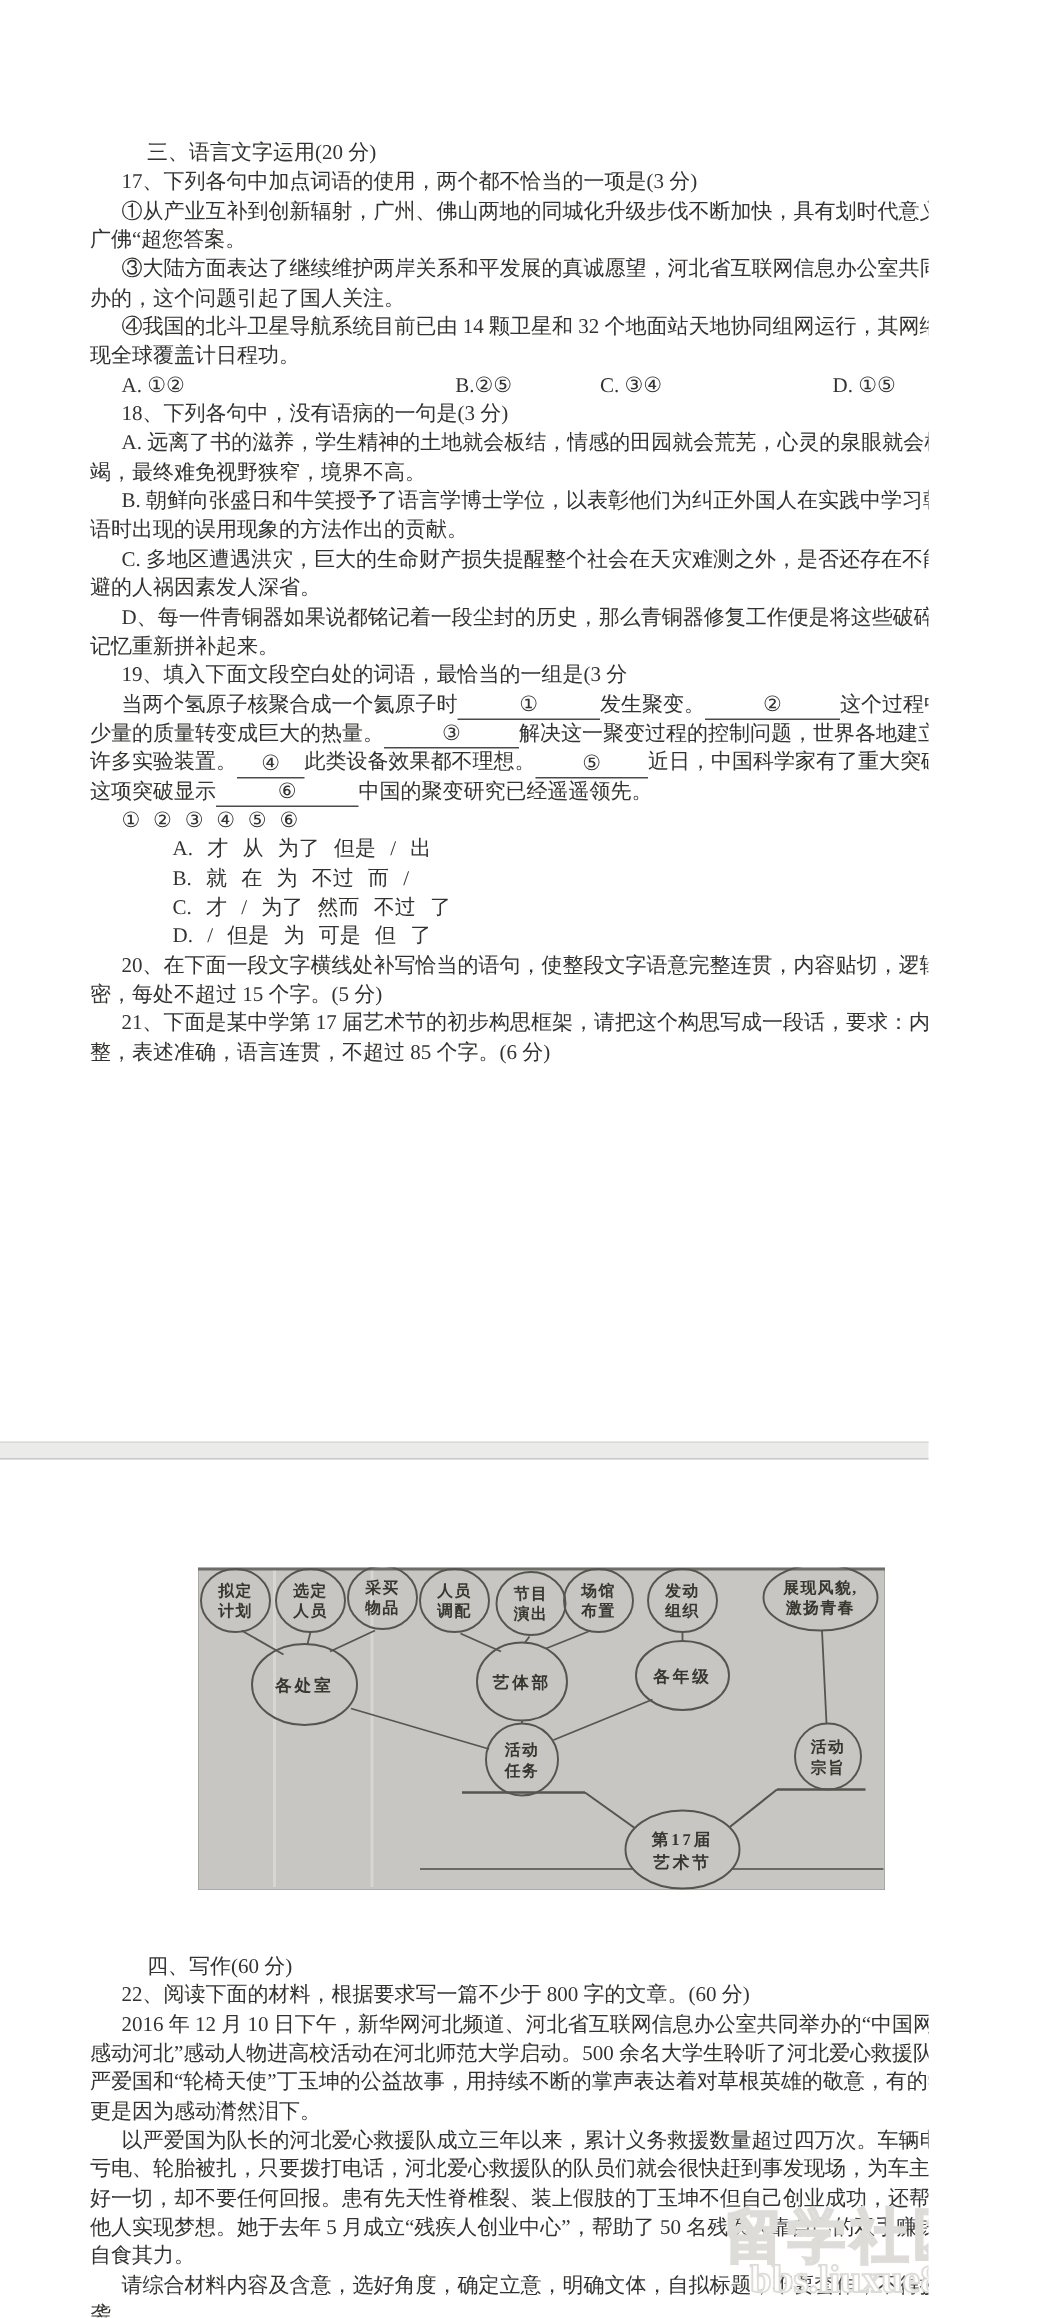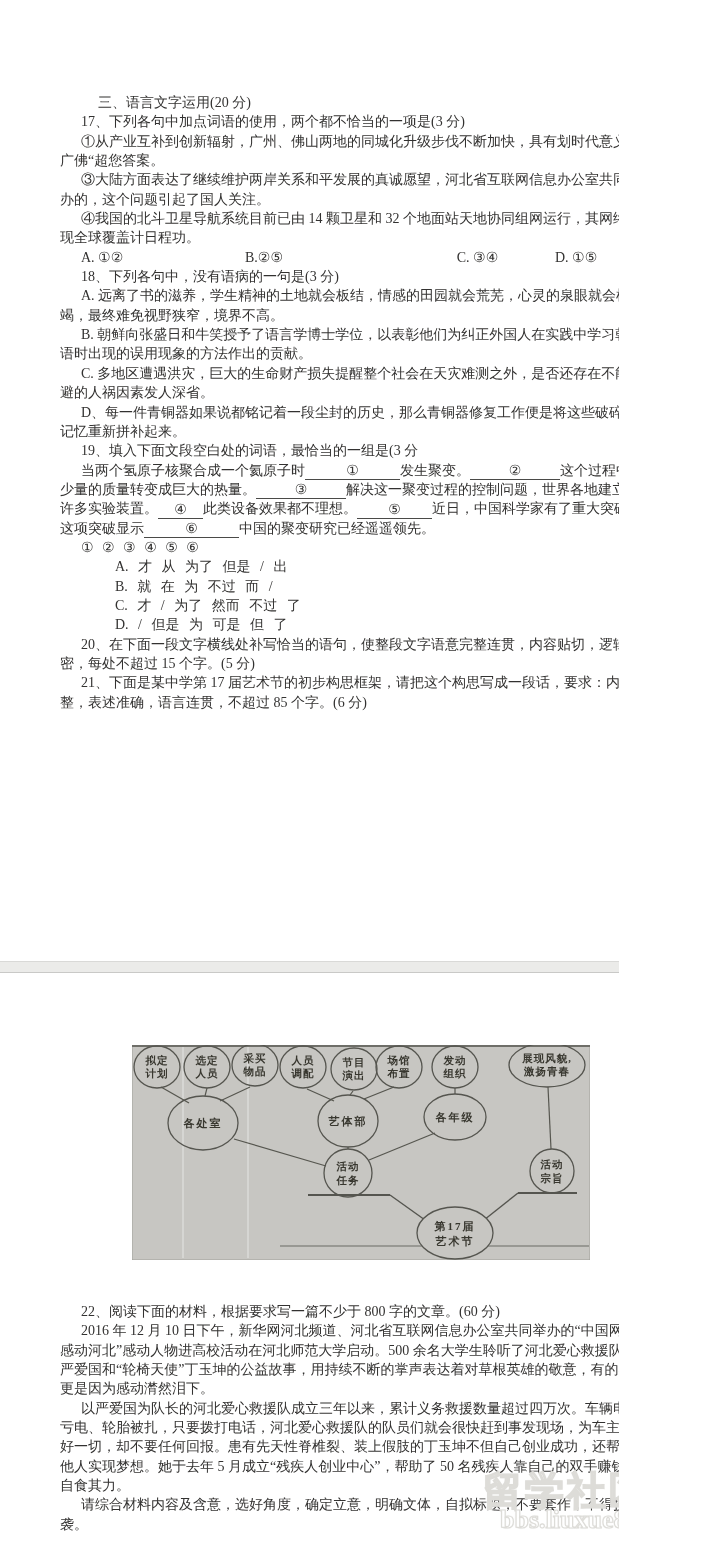--- a/index.html
+++ b/index.html
@@ -6,21 +6,21 @@
   .screen{
     position:relative;width:619px;height:1545px;overflow:hidden;background:#fff;
     font-family:"Liberation Serif","DejaVu Serif",serif;
     color:#333231;
   }
   .content{position:absolute;left:60px;width:591px;font-size:14px;line-height:19.35px;}
   .content p{margin:0;text-indent:21px;}
   .content p.sec{text-indent:38px;}
   .optrow{text-indent:0 !important;padding-left:21px;}
   .optrow span{display:inline-block;}
-  .optrow .oA{width:164px;} .optrow .oB{width:155px;} .optrow .oC{width:155px;text-align:center;}
+  .optrow .oA{width:164px;} .optrow .oB{width:155px;text-align:center;} .optrow .oC{width:155px;}
   .nums{text-indent:0 !important;padding-left:21px;word-spacing:5px;}
   .mc-opt{text-indent:0 !important;padding-left:55px;white-space:pre-wrap;word-spacing:6px;font-family:Liberation Serif, serif;}
   .blank{
     display:inline-block;text-align:center;border-bottom:1px solid #4a4a48;
     height:17px;line-height:17px;vertical-align:bottom;text-indent:0;
   }
   .w95{width:95px;} .w90{width:90px;} .w45{width:45px;} .w75{width:75px;} .w70{width:95px;}
   .w140{width:140px;} .w125{width:125px;} .w200{width:200px;}
   .band{
     position:absolute;left:0;top:961px;width:708px;height:10px;
@@ -158,20 +158,21 @@
       </g>
 
       <g>
         <ellipse cx="323" cy="188" rx="38" ry="26" fill="#c7c6c2" stroke="#55554f" stroke-width="1.3"></ellipse>
         <text class="dg-label-md" text-anchor="middle"><tspan x="323" y="185">第17届</tspan><tspan x="323" y="200">艺术节</tspan></text>
       </g>
     </svg>
   </div>
 
   <div class="content" style="top:1302px;">
+    <p class="sec">四、写作(60 分)</p>
     <p>22、阅读下面的材料，根据要求写一篇不少于 800 字的文章。(60 分)</p>
     <p>2016 年 12 月 10 日下午，新华网河北频道、河北省互联网信息办公室共同举办的“中国网事•感动河北”感动人物进高校活动在河北师范大学启动。500 余名大学生聆听了河北爱心救援队队长严爱国和“轮椅天使”丁玉坤的公益故事，用持续不断的掌声表达着对草根英雄的敬意，有的学生更是因为感动潸然泪下。</p>
     <p>以严爱国为队长的河北爱心救援队成立三年以来，累计义务救援数量超过四万次。车辆电瓶亏电、轮胎被扎，只要拨打电话，河北爱心救援队的队员们就会很快赶到事发现场，为车主处理好一切，却不要任何回报。患有先天性脊椎裂、装上假肢的丁玉坤不但自己创业成功，还帮助其他人实现梦想。她于去年 5 月成立“残疾人创业中心”，帮助了 50 名残疾人靠自己的双手赚钱，自食其力。</p>
     <p>请综合材料内容及含意，选好角度，确定立意，明确文体，自拟标题，不要套作，不得抄袭。</p>
   </div>
 
   <div class="watermark wm1">留学社区</div>
   <div class="watermark wm2">bbs.liuxue86.com</div>
 
 </div>

